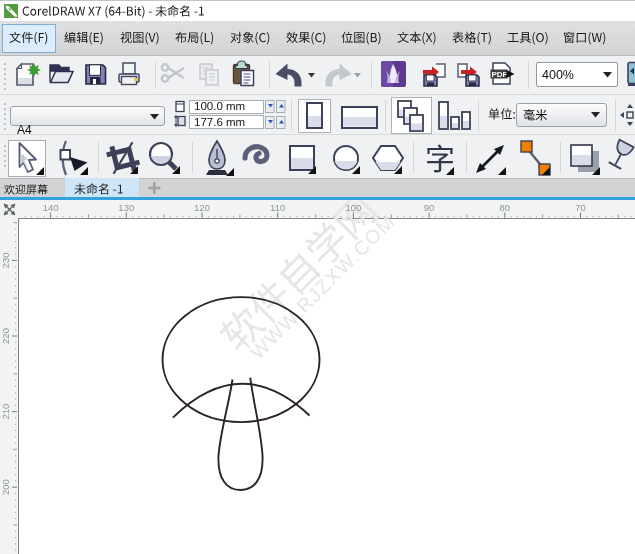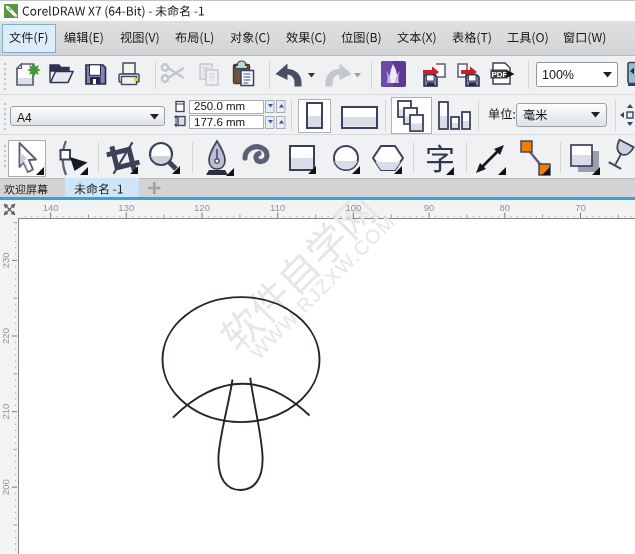--- a/index.html
+++ b/index.html
@@ -136,53 +136,53 @@
 <path d="M13 25 v-3.5 h7 v3.5" fill="#262943"></path>
 </svg>
 <svg width="28" height="28" style="left:490px;top:61px">
 <path d="M3 2 h12 l5 5 v16 h-17 z" fill="#fff" stroke="#3d4059" stroke-width="1.5"></path>
 <rect x="0.5" y="8.5" width="17" height="9" fill="#3f3f41"></rect>
 <text x="1.5" y="15.9" font-family="Liberation Sans,sans-serif" font-size="8" font-weight="bold" fill="#fff">PDF</text>
 <path d="M16.5 9 L24.5 13 L16.5 17 Z" fill="#111"></path>
 </svg>
 <div class="abs" style="left:528px;top:61px;width:1px;height:28px;background:#d2d4d6"></div>
 <div class="abs" style="left:536px;top:62px;width:82px;height:25px;background:#fff;border:1px solid #8f969d;border-radius:2px;box-sizing:border-box"></div>
-<div class="abs" style="left:542px;top:68px;font-size:12.5px;color:#111">100%</div>
+<div class="abs" style="left:542px;top:68px;font-size:12.5px;color:#111">400%</div>
 <svg width="10" height="8" style="left:603px;top:72px">
     <path d="M0 0 h9 l-4.5 5.5 z" fill="#222"></path>
   </svg>
 <svg width="9" height="26" style="left:627px;top:61px">
     <rect x="1" y="1.5" width="9" height="21" rx="2" fill="#8fc3cf" stroke="#3c3f63" stroke-width="1.6"></rect>
     <path d="M3 10 l4 -3.5 v7 z" fill="#16335c"></path>
     <rect x="1" y="23" width="8" height="2" fill="#3c3f63"></rect>
   </svg>
 <div class="abs" style="left:0;top:95px;width:635px;height:40px;background:#f0f1f2;border-bottom:1px solid #d8dadc;box-sizing:border-box"></div>
 <svg width="4" height="30" style="left:3px;top:101px">
     <circle cx="2" cy="3" r="1.1" fill="#b3b7ba"></circle>
     <circle cx="2" cy="8" r="1.1" fill="#b3b7ba"></circle>
     <circle cx="2" cy="13" r="1.1" fill="#b3b7ba"></circle>
     <circle cx="2" cy="18" r="1.1" fill="#b3b7ba"></circle>
     <circle cx="2" cy="23" r="1.1" fill="#b3b7ba"></circle>
     <circle cx="2" cy="28" r="1.1" fill="#b3b7ba"></circle>
   </svg>
 <div class="abs" style="left:10px;top:106px;width:155px;height:20px;background:linear-gradient(#fefefe,#dfe2e6);border:1px solid #9aa1a8;border-radius:3px;box-sizing:border-box"></div>
-<div class="abs" style="left:17px;top:111px;font-size:12px;color:#111">A4</div>
+<div class="abs" style="left:17px;top:123px;font-size:12px;color:#111">A4</div>
 <svg width="10" height="8" style="left:150px;top:114px">
     <path d="M0 0 h9 l-4.5 5.5 z" fill="#222"></path>
   </svg>
 <svg width="12" height="13" style="left:175px;top:100px">
     <rect x="1" y="1.5" width="8" height="10" fill="#fff" stroke="#3d4059" stroke-width="1.3"></rect>
     <path d="M1 4 h8" stroke="#3d4059"></path>
   </svg>
 <svg width="12" height="13" style="left:175px;top:115px">
     <rect x="3" y="1.5" width="7" height="9" fill="#d9dde9" stroke="#3d4059" stroke-width="1.3"></rect>
     <path d="M1 1 v10 m-1.5 -8.5 l1.5 -2 1.5 2 m-3 7 l1.5 2 1.5 -2" stroke="#3d4059" stroke-width="1"></path>
   </svg>
 <div class="abs" style="left:189px;top:99.5px;width:75px;height:14px;background:#fff;border:1px solid #a8adb3;box-sizing:border-box"></div>
-<div class="abs" style="left:194px;top:100.0px;font-size:11.5px;color:#111">250.0 mm</div>
+<div class="abs" style="left:194px;top:100.0px;font-size:11.5px;color:#111">100.0 mm</div>
 <svg width="10" height="13" style="left:265.0px;top:100.0px">
     <rect x="0.5" y="0.5" width="8.5" height="12" fill="#e9ecf0" stroke="#a8adb3"></rect>
     <path d="M2 2.5 h5 l-2.5 3.5 z" transform="translate(1,1.5)" fill="#3355bb"></path>
   </svg>
 <svg width="10" height="13" style="left:275.5px;top:100.0px">
     <rect x="0.5" y="0.5" width="8.5" height="12" fill="#e9ecf0" stroke="#a8adb3"></rect>
     <path d="M2 6 h5 l-2.5 -3.5 z" transform="translate(1,1.5)" fill="#3355bb"></path>
   </svg>
 <div class="abs" style="left:189px;top:115.0px;width:75px;height:14px;background:#fff;border:1px solid #a8adb3;box-sizing:border-box"></div>
 <div class="abs" style="left:194px;top:115.5px;font-size:11.5px;color:#111">177.6 mm</div>

